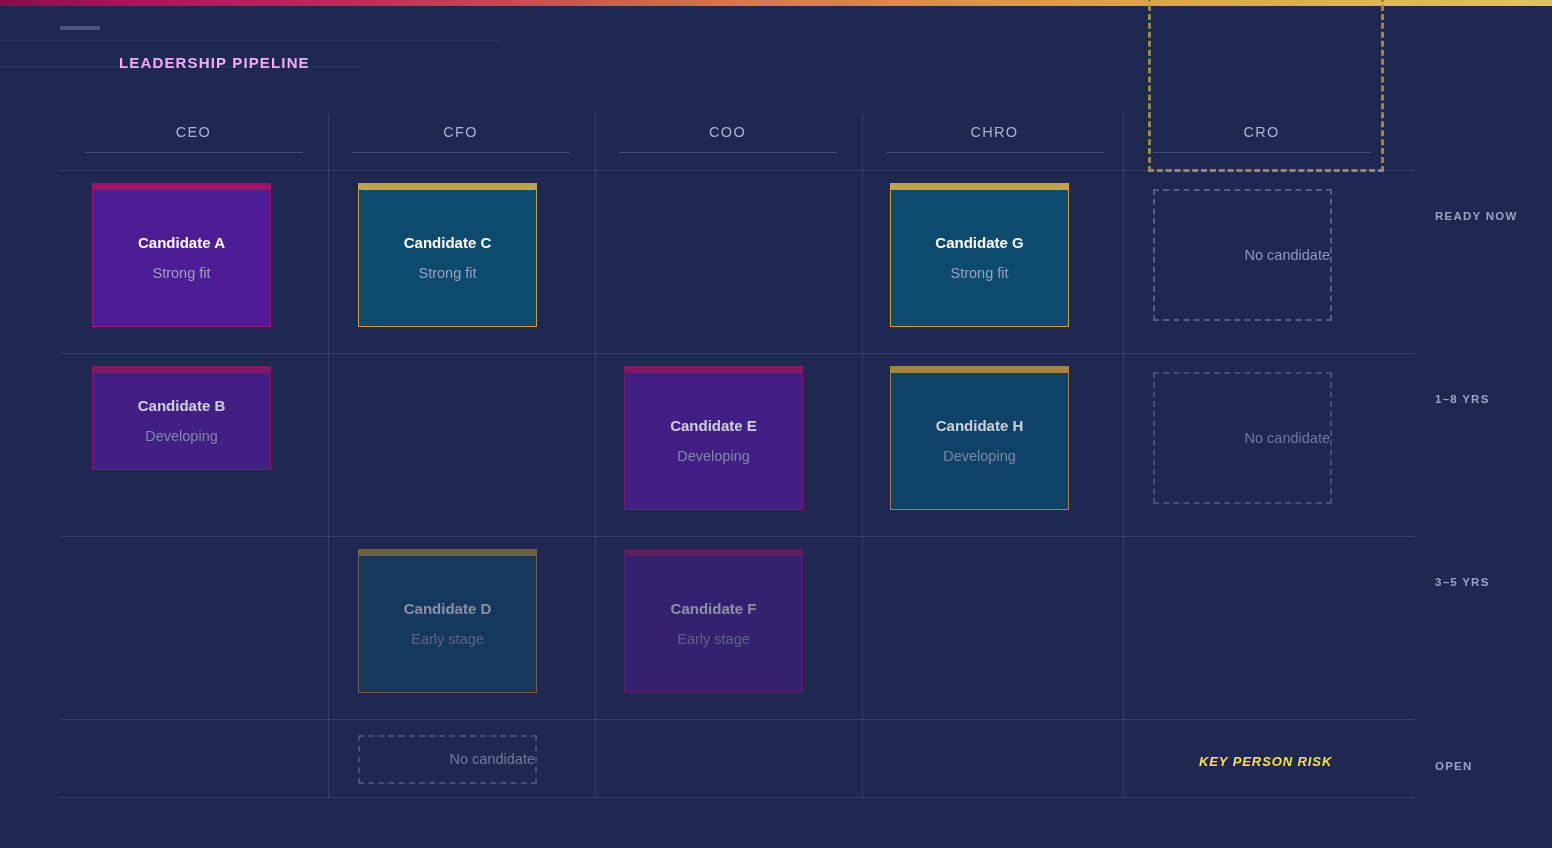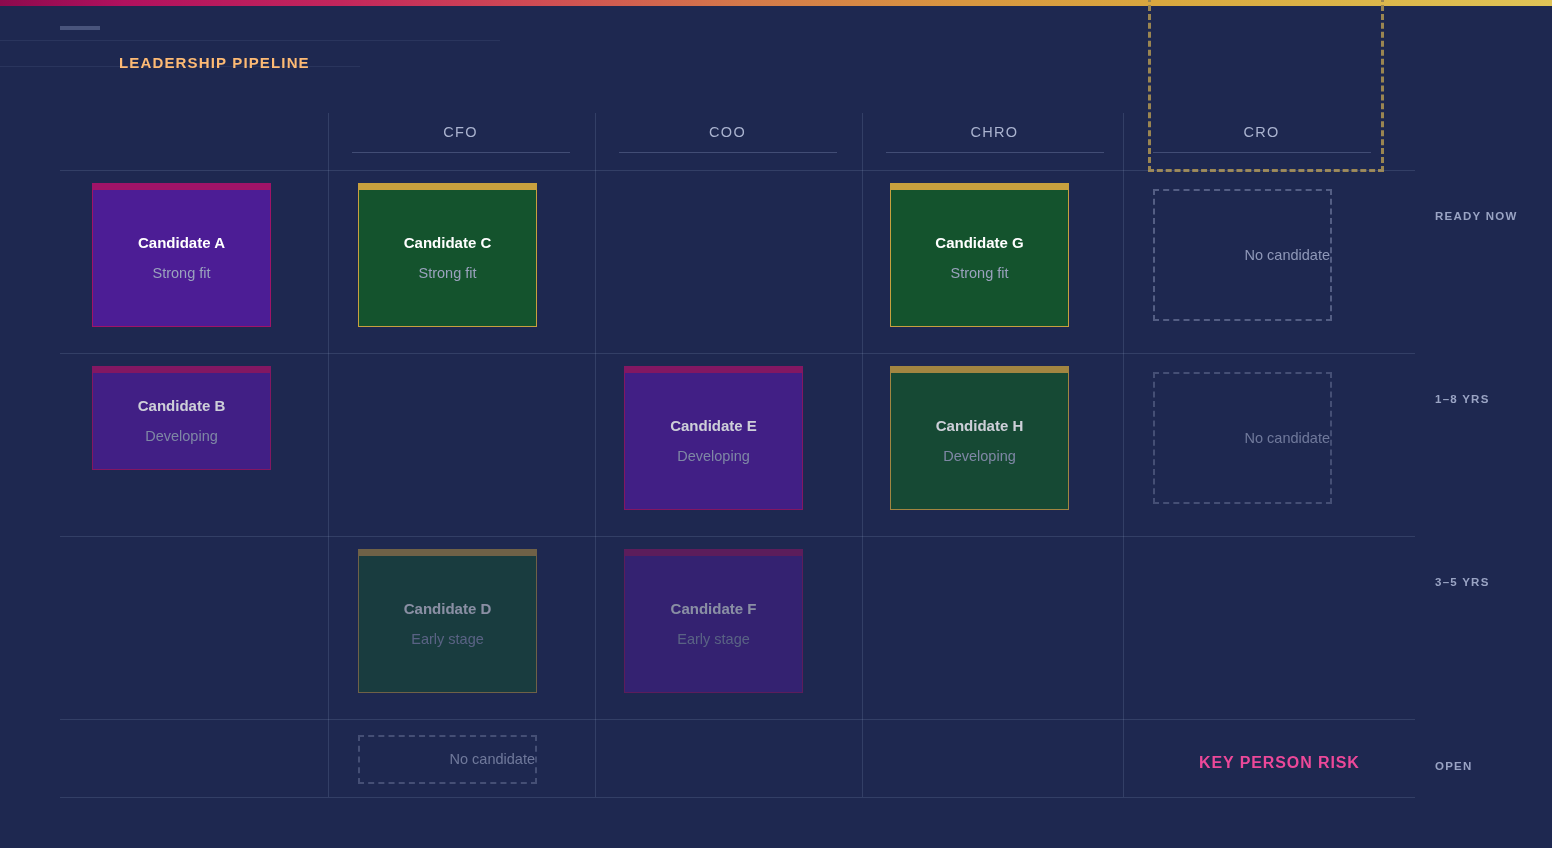--- a/index.html
+++ b/index.html
@@ -46,21 +46,21 @@
   
   #title-block {
     position: absolute;
     left: 119px;
     top: 55px;
   }
   #page-title {
     font-size: 15px;
     font-weight: bold;
     letter-spacing: 1.15px;
-    color: #fdba74;
+    color: #f0abfc;
     white-space: nowrap;
     line-height: 1;
   }
   #title-dash {
     position: absolute;
     left: 60px;
     top: 26px;
     width: 40px;
     height: 4px;
     background: rgba(160,175,215,0.33);
@@ -163,21 +163,21 @@
     white-space: nowrap;
   }
 
   
   .accent-magenta {
     background: #4c1d95;
     border: 1px solid #a01368;
     border-top: 7px solid #a01368;
   }
   .accent-gold {
-    background: #14532d;
+    background: #0c4a6e;
     border: 1px solid #c8a03e;
     border-top: 7px solid #c8a03e;
     align-items: center;
   }
 
   
   .tier-now  { opacity: 1; }
   .tier-mid  { opacity: 0.78; }
   .tier-far  { opacity: 0.48; }
 
@@ -196,26 +196,27 @@
     line-height: 1;
     white-space: nowrap;
   }
   .empty-dim { opacity: 0.72; }
 
   
   #key-person-risk {
     position: absolute;
     left: 1199px;
     top: 755px;
-    font-size: 16px;
+    font-size: 13px;
     font-weight: bold;
     letter-spacing: 0.9px;
-    color: #ec4899;
-    white-space: nowrap;
-    line-height: 1;
+    color: #fde047;
+    white-space: nowrap;
+    line-height: 1;
+    font-style: italic;
   }
 </style>
 </head>
 <body>
 
 <div id="accent-bar"></div>
 
 <div id="faint-rule-top" class="faint-rule"></div>
 <div id="faint-rule-mid" class="faint-rule"></div>
 
@@ -232,20 +233,24 @@
   <div class="col-divider" style="left:535px;"></div>
   <div class="col-divider" style="left:802px;"></div>
   <div class="col-divider" style="left:1063px;"></div>
 
   <div class="row-divider" style="top:57px;"></div>
   <div class="row-divider" style="top:240px;"></div>
   <div class="row-divider" style="top:423px;"></div>
   <div class="row-divider" style="top:606px;"></div>
   <div class="row-divider" style="top:684px;"></div>
 
+  <div class="col-head" style="left:0px;">
+    <div class="col-head-label">CEO</div>
+    <div class="col-head-rule"></div>
+  </div>
   <div class="col-head" style="left:267px;">
     <div class="col-head-label">CFO</div>
     <div class="col-head-rule"></div>
   </div>
   <div class="col-head" style="left:534px;">
     <div class="col-head-label">COO</div>
     <div class="col-head-rule"></div>
   </div>
   <div class="col-head" style="left:801px;">
     <div class="col-head-label">CHRO</div>

